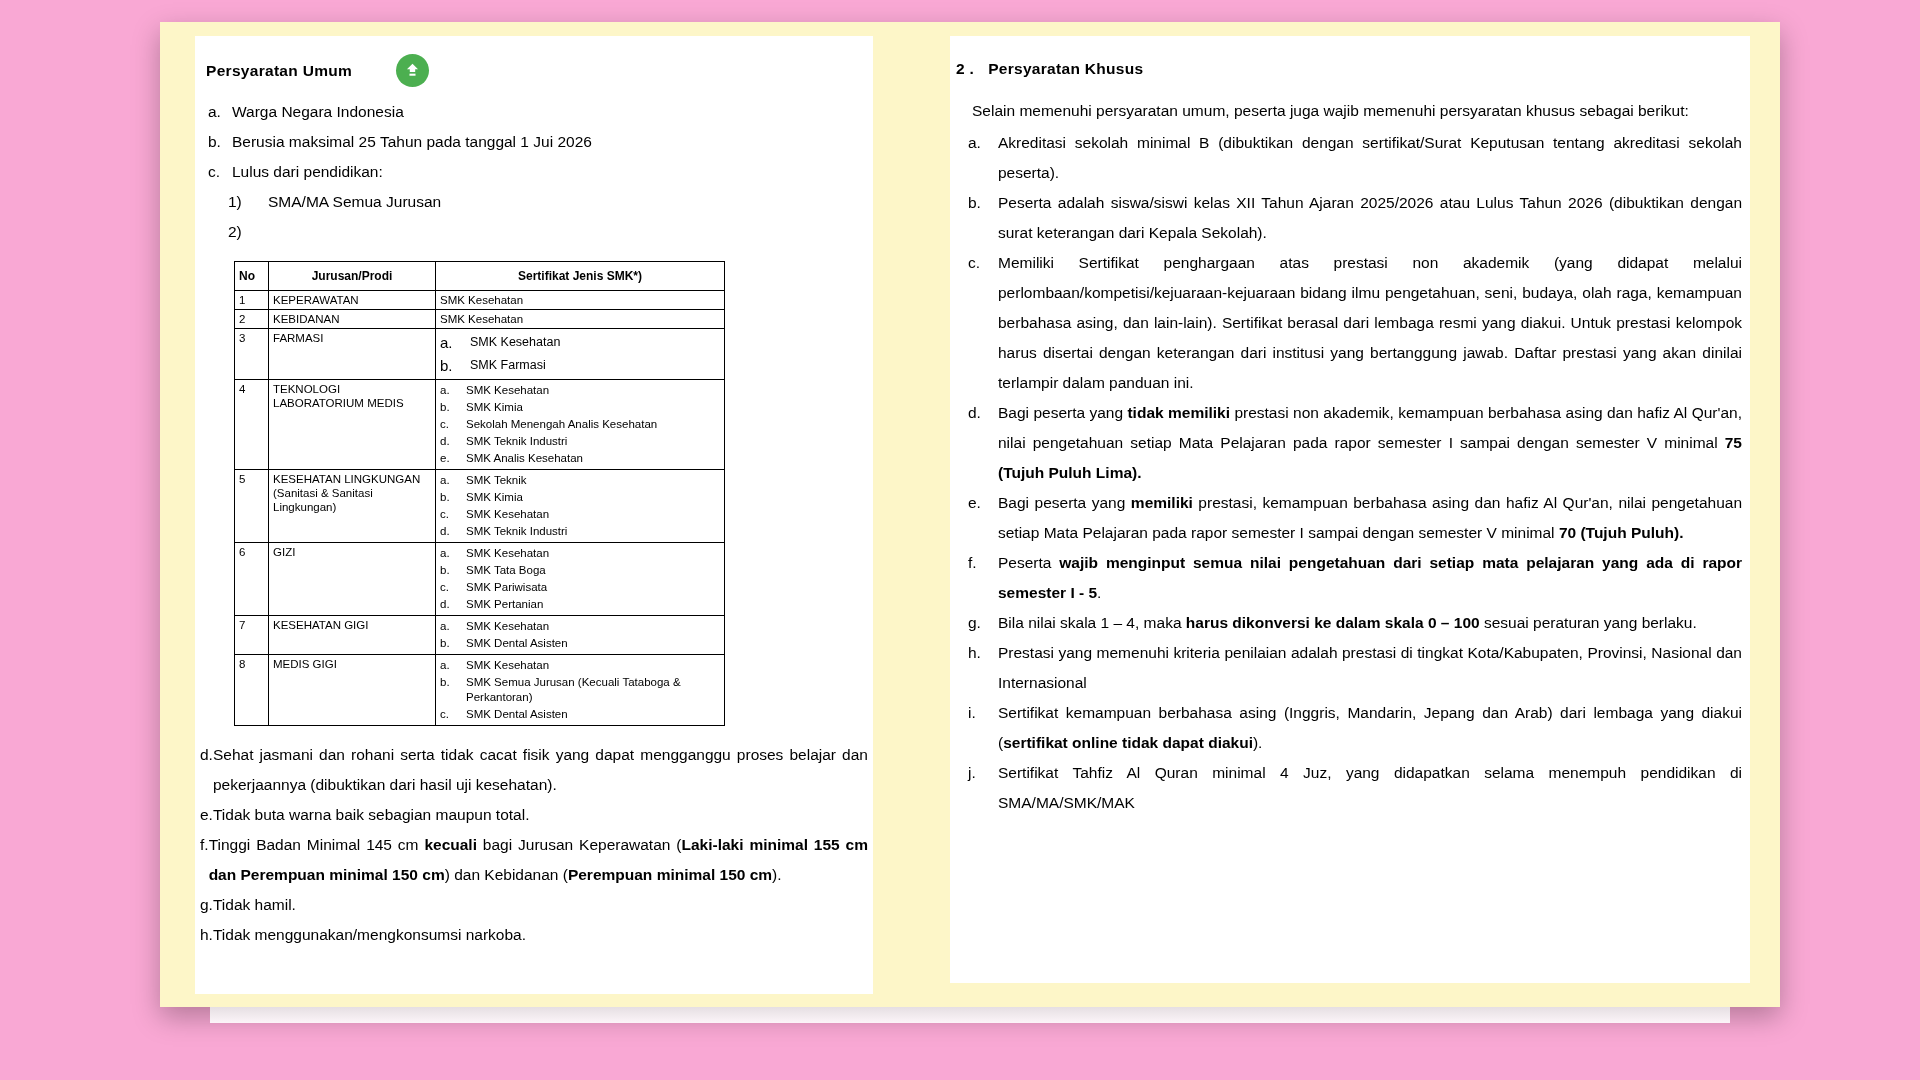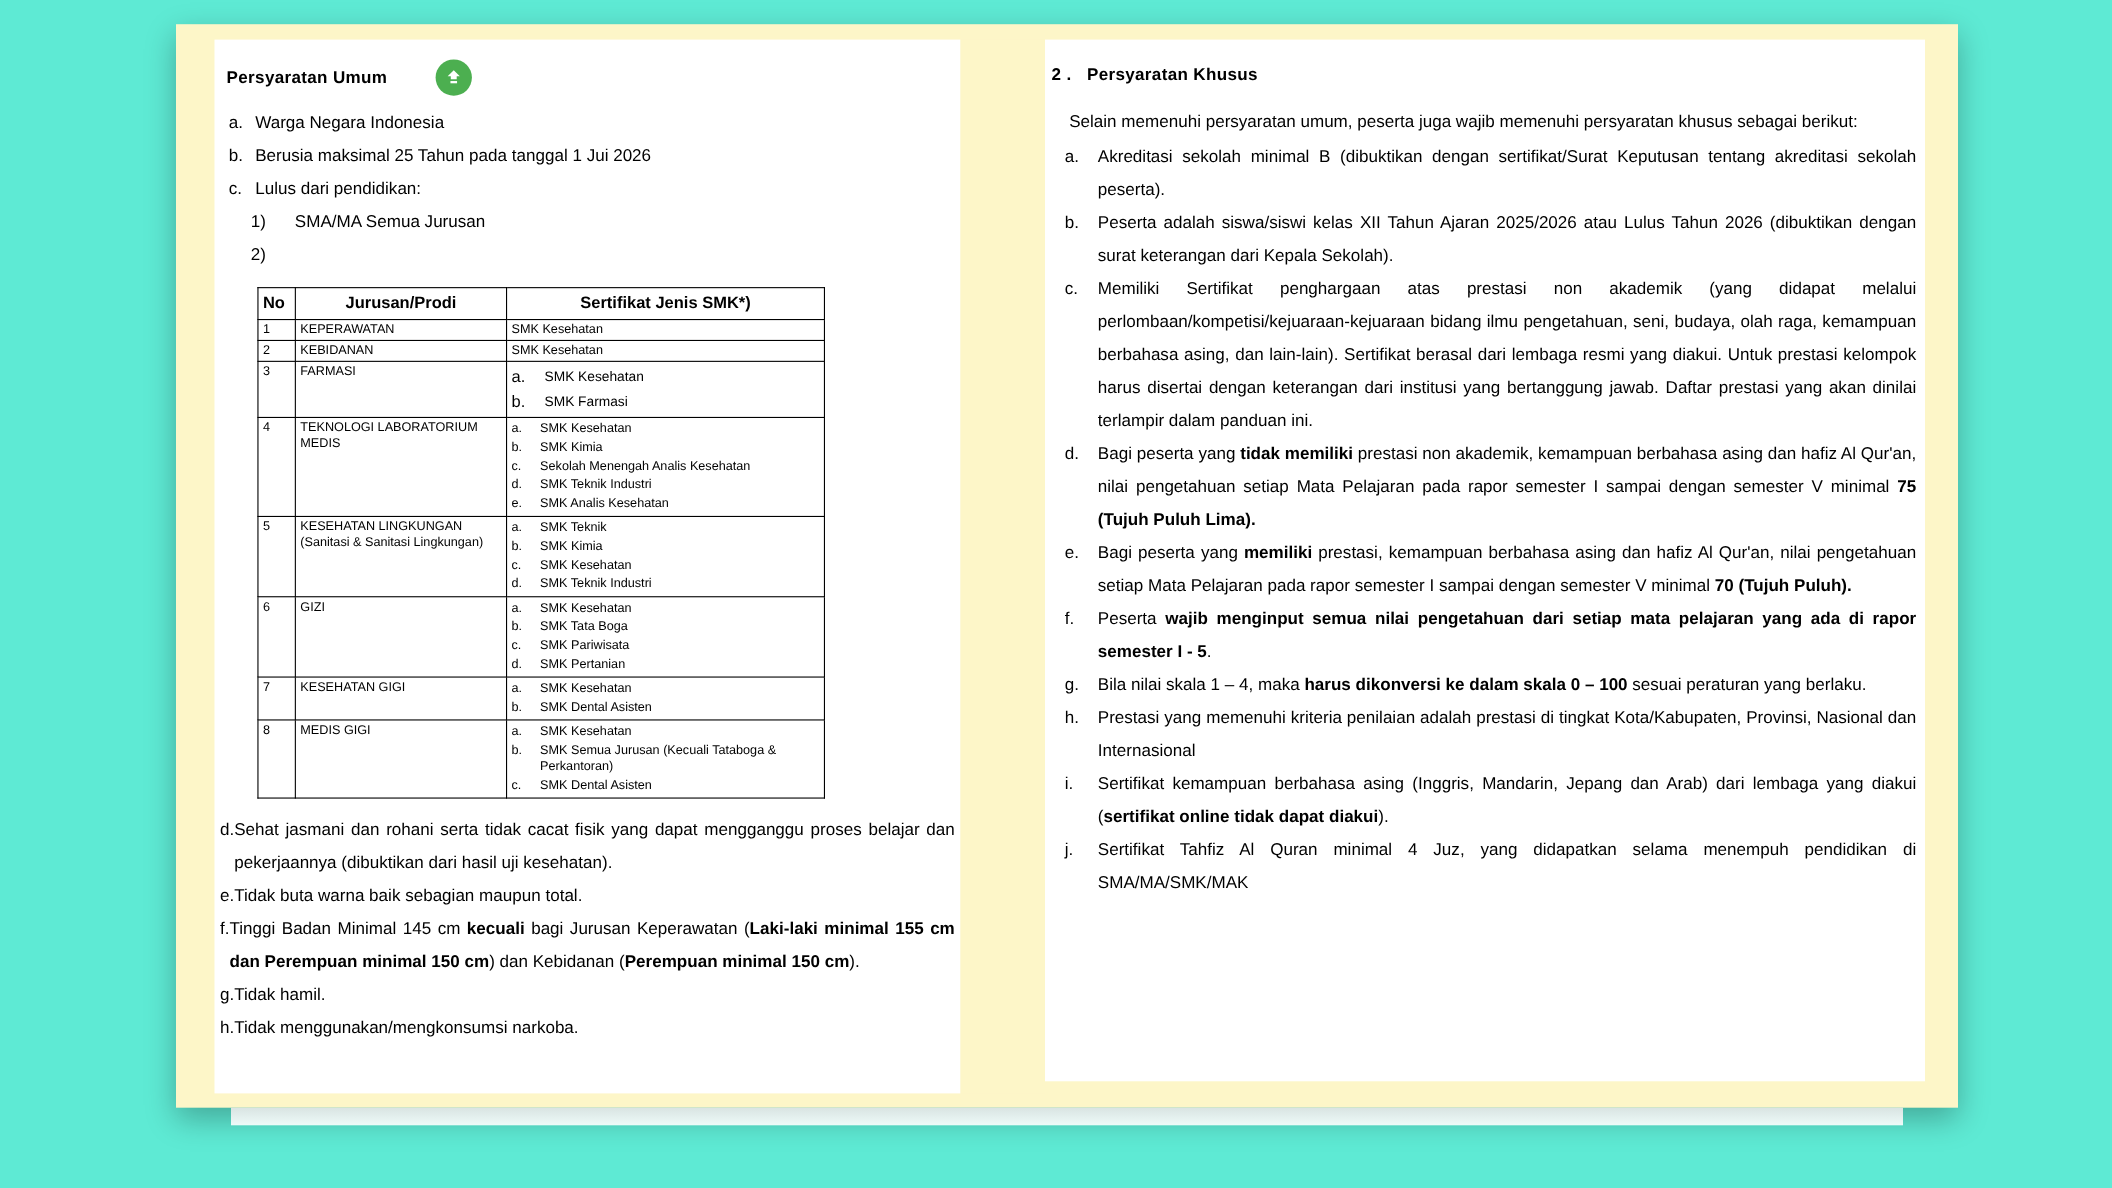--- a/index.html
+++ b/index.html
@@ -10,21 +10,21 @@
     background: #ffffff;
     font-family: "Liberation Sans", sans-serif;
     overflow: hidden;
   }
 
   
   #viewer {
     position: relative;
     width: 1920px;
     height: 1080px;
-    background: #5eead4;
+    background: #f9a8d4;
   }
 
   
   #spread {
     position: absolute;
     left: 160px;
     top: 22px;
     width: 1620px;
     height: 985px;
     background: #fdf6c8;
@@ -150,26 +150,26 @@
   }
   table.prodi th, table.prodi td {
     border: 1px solid #000;
     padding: 2px 4px;
     vertical-align: top;
     text-align: left;
   }
   table.prodi thead th {
     text-align: center;
     font-weight: bold;
-    font-size: 15px;
+    font-size: 12px;
     padding: 7px 4px;
     vertical-align: middle;
   }
   .c-no    { width: 34px; text-align: left !important; }
-  .c-prodi { width: 192px; margin-left: 37px; }
+  .c-prodi { width: 167px; margin-left: 37px; }
   .c-syar  { width: 289px; }
 
   td.c-no { text-align: left; }
   td.plain { padding-top: 3px; }
 
   
   .cell-list { list-style: none; margin: 0; padding: 0; }
   .cell-list li {
     display: flex;
     align-items: flex-start;

